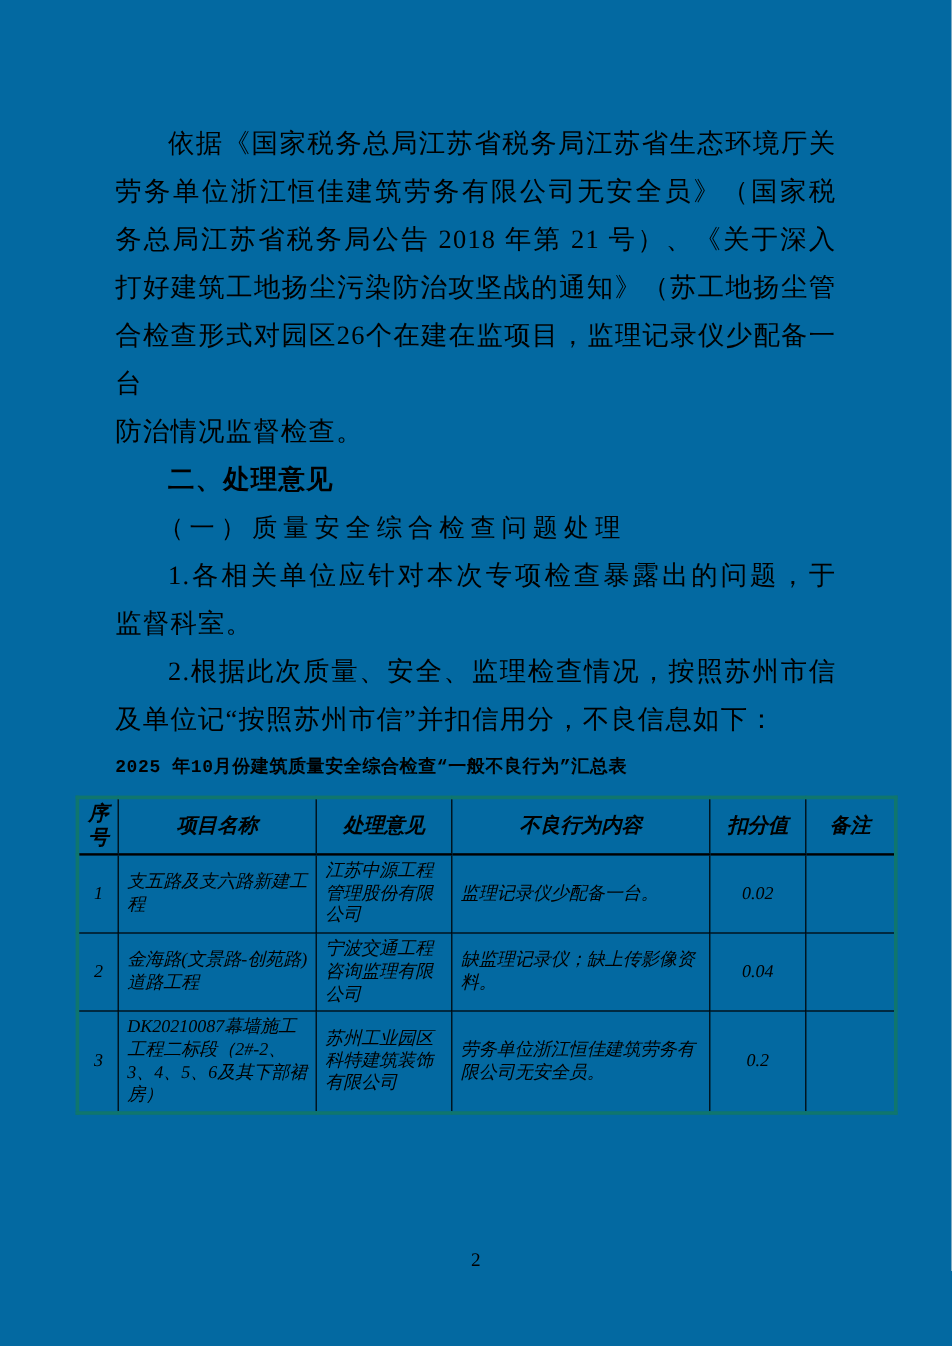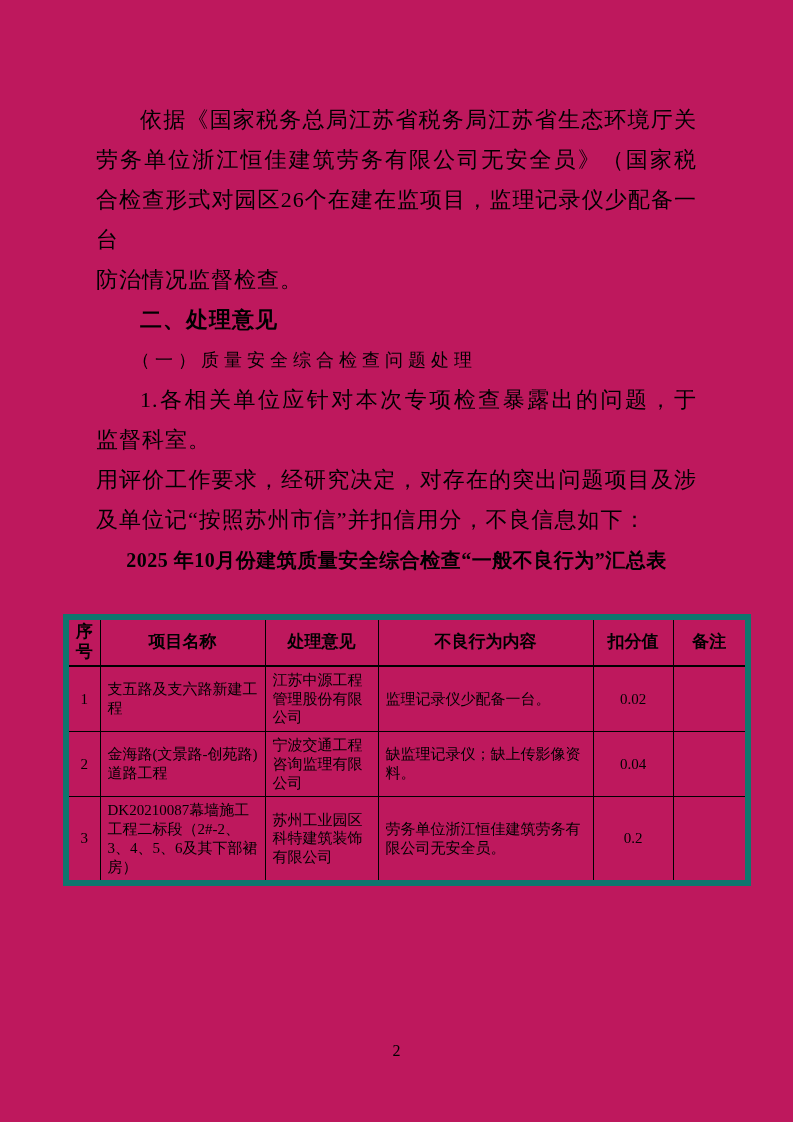--- a/index.html
+++ b/index.html
@@ -1,21 +1,21 @@
 <!DOCTYPE html>
 <html><head>
 <meta charset="utf-8">
 <style>
   html, body { margin: 0; padding: 0; background: #e8e8e8; }
   .page {
     position: relative;
     width: 793px;
     height: 1122px;
     margin: 0 auto;
-    background: #be185d;
+    background: #0369a1;
     color: #000000;
     font-family: "Liberation Serif", "DejaVu Serif", serif;
     overflow: hidden;
   }
   .content { padding: 100px 96px 0 96px; }
 
   .body-line {
     font-size: 22px;
     line-height: 40px;
     letter-spacing: 1px;
@@ -28,41 +28,42 @@
 
   .section-heading {
     font-family: Liberation Serif, serif;
     font-weight: bold;
     font-size: 22px;
     line-height: 40px;
     letter-spacing: 1px;
     text-indent: 44px;
   }
   .subsection-heading {
-    font-size: 18px;
+    font-size: 21px;
     line-height: 40px;
     letter-spacing: 5px;
     text-indent: 36px;
   }
 
   .table-title {
-    font-family: Liberation Serif, serif;
+    font-family: Liberation Mono, monospace;
     font-weight: bold;
-    font-size: 20px;
+    font-size: 15px;
     line-height: 40px;
-    text-align: center;
+    text-align: left;
     letter-spacing: 0.5px;
   }
 
   table.summary {
-    margin: 34px 0 0 63px;
+    margin: 3px 0 0 63px;
     width: 682px;
     border-collapse: collapse;
     table-layout: fixed;
-    border: 6px solid #0f766e;
+    border: 3px solid #0f766e;
+    font-style: italic;
   }
   table.summary th {
     font-family: "Liberation Sans", "DejaVu Sans", sans-serif;
     font-weight: bold;
     font-size: 17px;
     line-height: 1.2;
     border: 1px solid #000;
     border-bottom: 2px solid #000;
     padding: 2px 3px;
     text-align: center;
@@ -90,31 +91,33 @@
   }
 </style>
 </head>
 <body>
 
 <div class="page">
   <div class="content">
 
     <div class="body-line first">依据《国家税务总局江苏省税务局江苏省生态环境厅关</div>
     <div class="body-line">劳务单位浙江恒佳建筑劳务有限公司无安全员》（国家税</div>
+    <div class="body-line">务总局江苏省税务局公告 2018 年第 21 号）、《关于深入</div>
+    <div class="body-line">打好建筑工地扬尘污染防治攻坚战的通知》（苏工地扬尘管</div>
     <div class="body-line">合检查形式对园区26个在建在监项目，监理记录仪少配备一台</div>
     <div class="body-line last">防治情况监督检查。</div>
 
     <div class="section-heading">二、处理意见</div>
 
     <div class="subsection-heading">（一）质量安全综合检查问题处理</div>
 
     <div class="body-line first">1.各相关单位应针对本次专项检查暴露出的问题，于</div>
     <div class="body-line last">监督科室。</div>
 
-    <div class="body-line">用评价工作要求，经研究决定，对存在的突出问题项目及涉</div>
+    <div class="body-line first">2.根据此次质量、安全、监理检查情况，按照苏州市信</div>
     <div class="body-line last">及单位记“按照苏州市信”并扣信用分，不良信息如下：</div>
 
     <div class="table-title">2025 年10月份建筑质量安全综合检查“一般不良行为”汇总表</div>
   </div>
 
   <table class="summary">
     <colgroup>
       <col style="width:34px">
       <col style="width:165px">
       <col style="width:113px">

